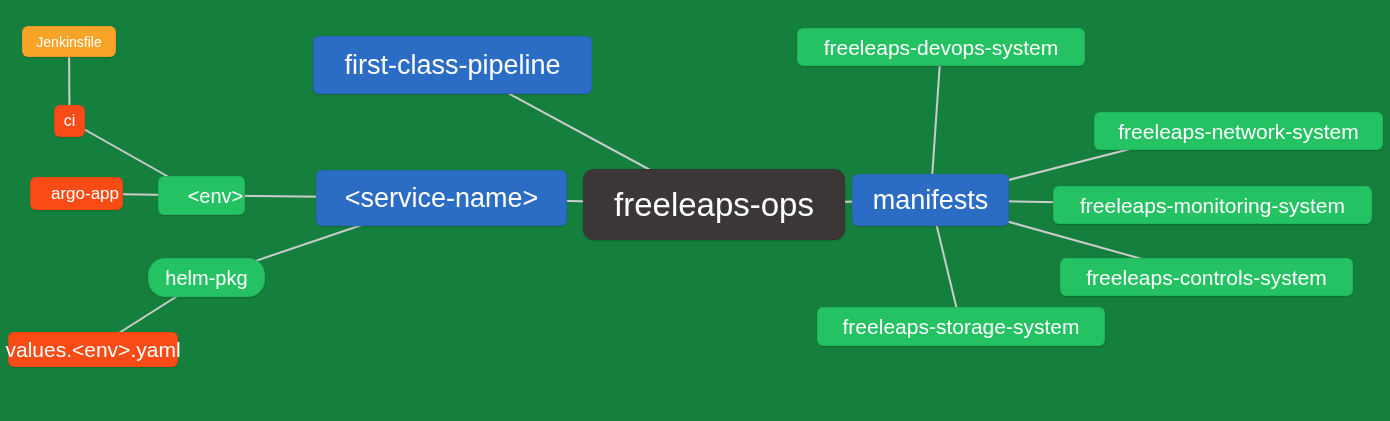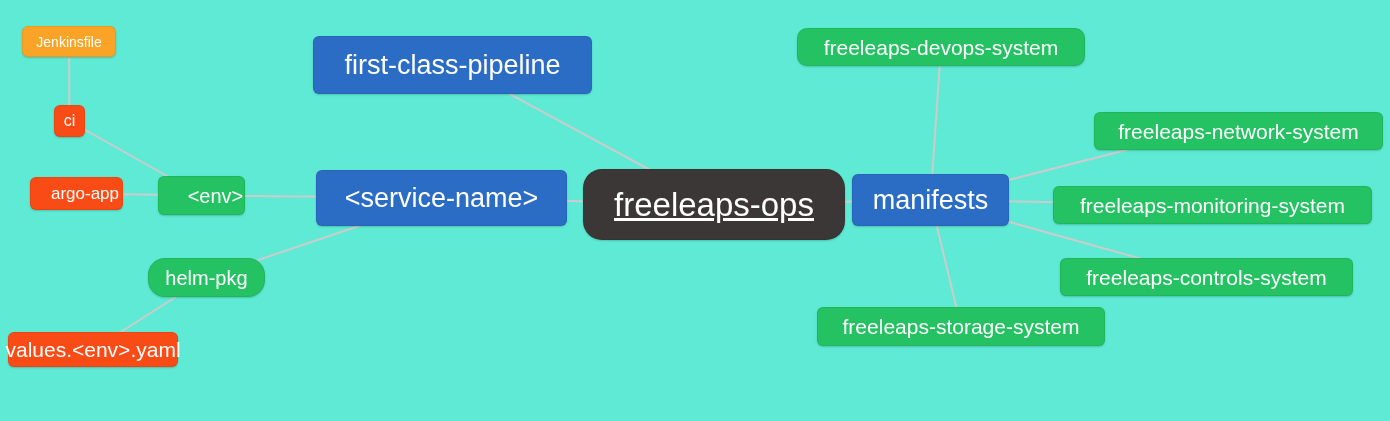--- a/index.html
+++ b/index.html
@@ -5,21 +5,21 @@
   html, body {
     margin: 0;
     padding: 0;
     background: #ffffff;
     font-family: "Liberation Sans", sans-serif;
   }
   .canvas {
     position: relative;
     width: 1390px;
     height: 421px;
-    background: #5eead4;
+    background: #15803d;
     overflow: hidden;
   }
   .edge-layer {
     position: absolute;
     left: 0;
     top: 0;
     z-index: 1;
   }
   .node {
     position: absolute;
@@ -31,22 +31,21 @@
     color: #ffffff;
     border-radius: 6px;
     border: 1px solid rgba(0,0,0,0.06);
     box-shadow: 0 1px 2px rgba(0,0,0,0.18);
     white-space: nowrap;
     cursor: pointer;
     user-select: none;
     line-height: 1;
   }
   .node.root {
-    border-radius: 19px;
-    text-decoration: underline;
+    border-radius: 11px;
   }
 </style>
 </head>
 <body>
 
 <div class="canvas">
   <svg class="edge-layer" width="1390" height="421">
       <line x1="69" y1="41.5" x2="69.5" y2="121" stroke="#cccccc" stroke-width="2"></line>
       <line x1="69.5" y1="121" x2="201.5" y2="195.5" stroke="#cccccc" stroke-width="2"></line>
       <line x1="76.5" y1="193.5" x2="201.5" y2="195.5" stroke="#cccccc" stroke-width="2"></line>
@@ -66,18 +65,18 @@
 <div class="node" style="left: 22px; top: 26px; width: 94px; height: 31px; font-size: 14px; background: rgb(249, 164, 38);">Jenkinsfile</div>
     <div class="node" style="left: 54px; top: 105px; width: 31px; height: 32px; font-size: 16px; background: rgb(249, 75, 22);">ci</div>
     <div class="node" style="left: 30px; top: 177px; width: 93px; height: 33px; font-size: 17px; background: rgb(249, 75, 22); padding-left: 17px;">argo-app</div>
     <div class="node" style="left: 158px; top: 176px; width: 87px; height: 39px; font-size: 20px; background: rgb(36, 194, 98); padding-left: 28px;">&lt;env&gt;</div>
     <div class="node" style="left: 148px; top: 258px; width: 117px; height: 39px; font-size: 20px; background: rgb(36, 194, 98); border-radius: 17px;">helm-pkg</div>
     <div class="node" style="left: 8px; top: 332px; width: 170px; height: 35px; font-size: 21px; background: rgb(249, 75, 22);">values.&lt;env&gt;.yaml</div>
     <div class="node" style="left: 313px; top: 36px; width: 279px; height: 58px; font-size: 27px; background: rgb(43, 108, 196);">first-class-pipeline</div>
     <div class="node" style="left: 316px; top: 170px; width: 251px; height: 56px; font-size: 27px; background: rgb(43, 108, 196);">&lt;service-name&gt;</div>
     <div class="node root" style="left: 583px; top: 169px; width: 262px; height: 71px; font-size: 33px; background: rgb(59, 55, 55);">freeleaps-ops</div>
     <div class="node" style="left: 852px; top: 174px; width: 157px; height: 52px; font-size: 27px; background: rgb(43, 108, 196);">manifests</div>
-    <div class="node" style="left: 797px; top: 28px; width: 288px; height: 38px; font-size: 21px; background: rgb(36, 194, 98); border-radius: 10px;">freeleaps-devops-system</div>
+    <div class="node" style="left: 797px; top: 28px; width: 288px; height: 38px; font-size: 21px; background: rgb(36, 194, 98);">freeleaps-devops-system</div>
     <div class="node" style="left: 1094px; top: 112px; width: 289px; height: 38px; font-size: 21px; background: rgb(36, 194, 98);">freeleaps-network-system</div>
     <div class="node" style="left: 1053px; top: 186px; width: 319px; height: 38px; font-size: 21px; background: rgb(36, 194, 98);">freeleaps-monitoring-system</div>
     <div class="node" style="left: 1060px; top: 258px; width: 293px; height: 38px; font-size: 21px; background: rgb(36, 194, 98);">freeleaps-controls-system</div>
     <div class="node" style="left: 817px; top: 307px; width: 288px; height: 39px; font-size: 21px; background: rgb(36, 194, 98);">freeleaps-storage-system</div>
   </div>
 
 </body></html>

